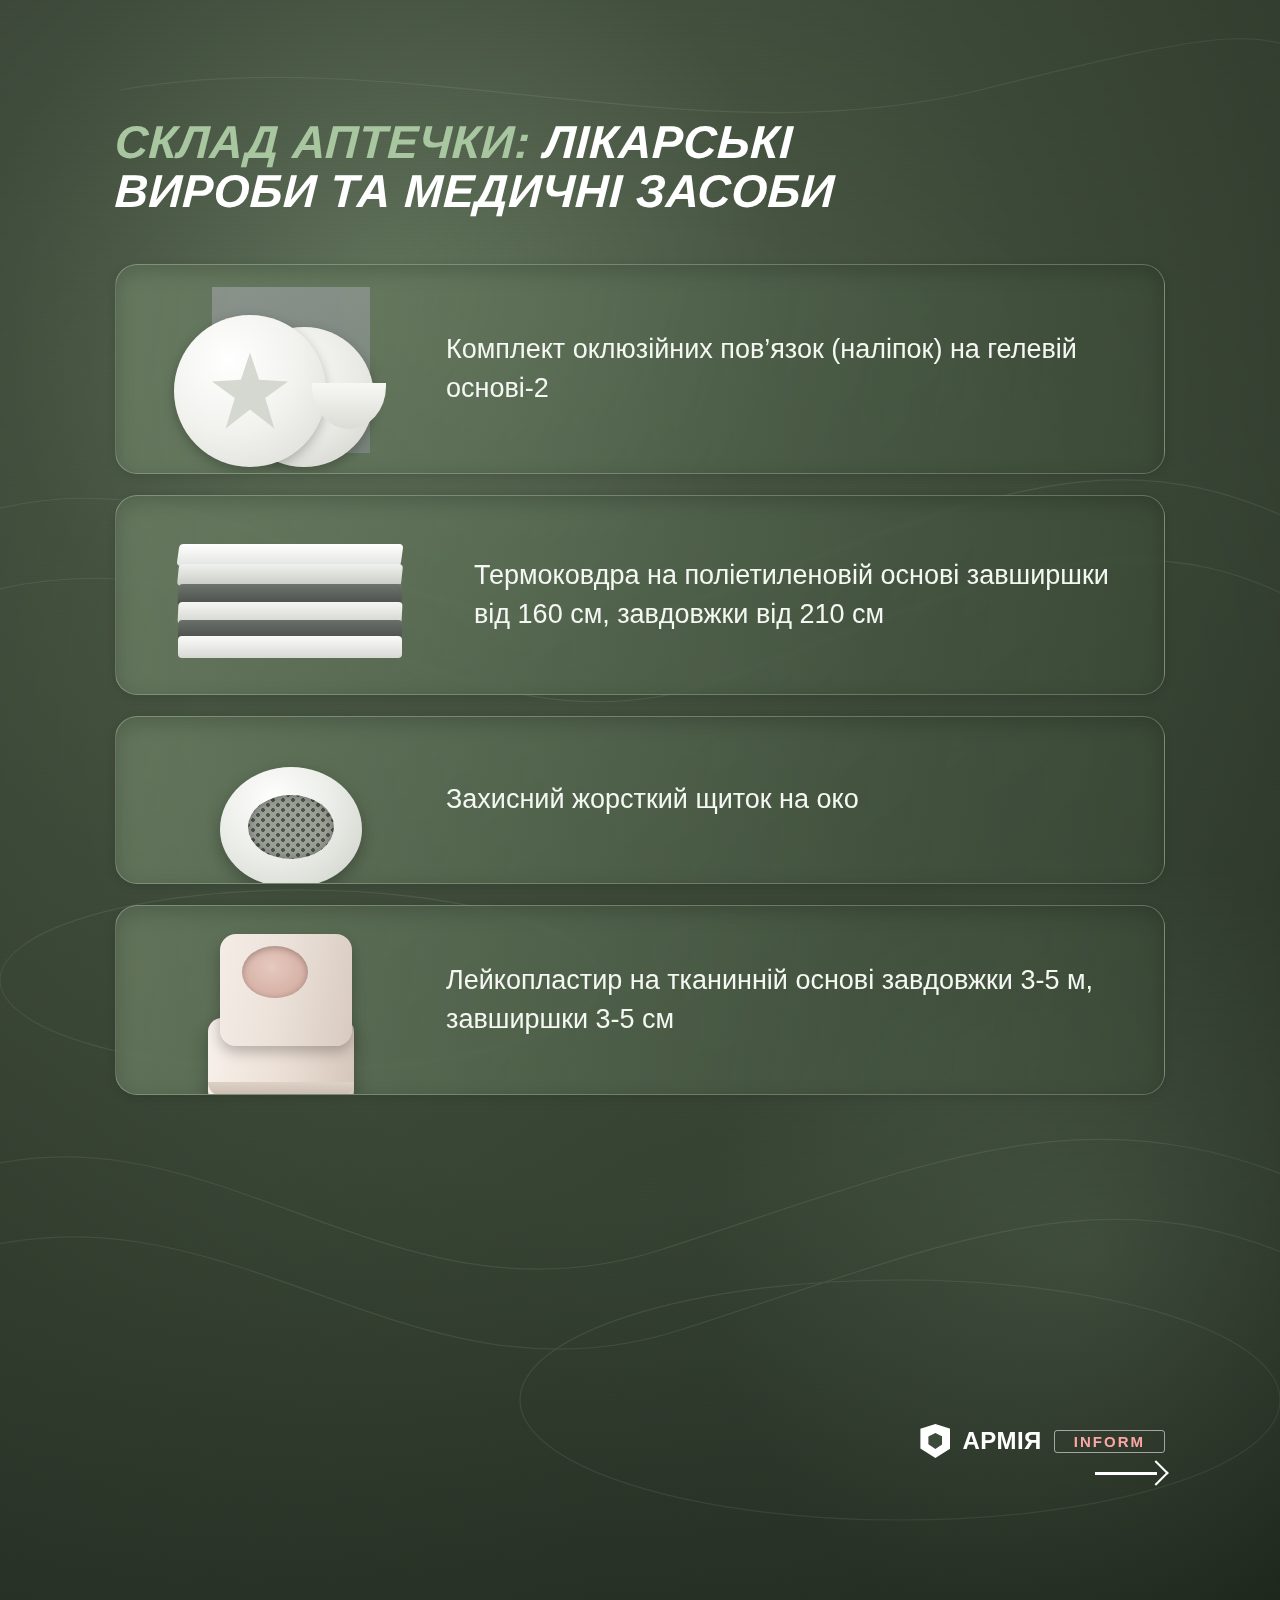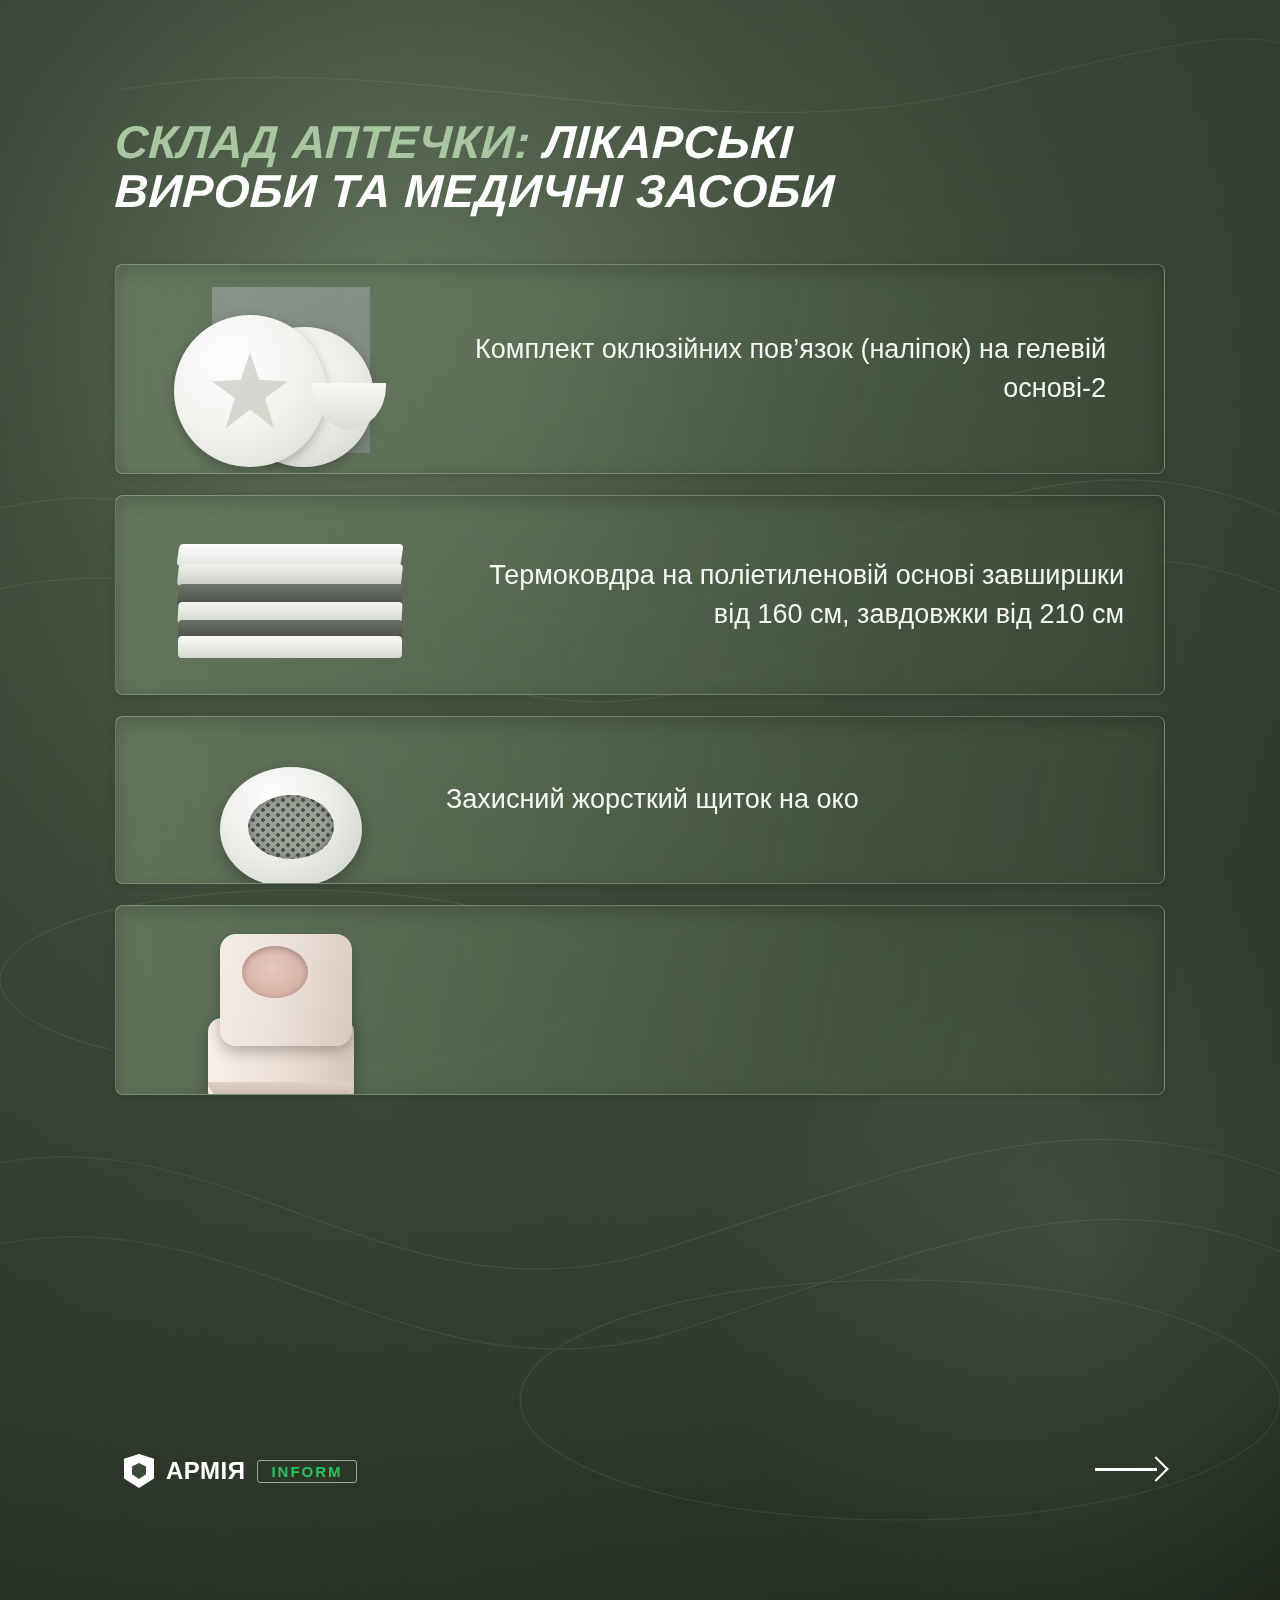--- a/index.html
+++ b/index.html
@@ -74,29 +74,28 @@
 
   
   .cards {
     margin-top: 48px;
     display: flex;
     flex-direction: column;
     gap: 21px;
   }
   .card {
     position: relative;
-    border-radius: 8px;
+    border-radius: 22px;
     border: 1px solid rgba(205,220,200,0.28);
     background: linear-gradient(100deg, rgba(112,132,104,0.72) 0%, rgba(96,116,90,0.62) 38%, rgba(74,92,70,0.55) 72%, rgba(62,78,58,0.50) 100%);
     box-shadow: 0 6px 20px rgba(0,0,0,0.18) inset, 0 2px 10px rgba(0,0,0,0.12);
     display: flex;
     align-items: center;
     overflow: hidden;
     backdrop-filter: blur(2px);
-    text-align: right;
   }
   .card-h-1 { height: 210px; }
   .card-h-2 { height: 200px; gap: 28px; }
   .card-h-3 { height: 168px; }
   .card-h-4 { height: 207px; }
   .card-h-5 { height: 190px; }
 
   .card-media {
     position: relative;
     width: 330px;
@@ -257,24 +256,25 @@
     position: absolute;
     left: 92px; top: 176px;
     width: 146px; height: 14px;
     border-radius: 0 0 16px 16px;
     background: linear-gradient(180deg, #ded2c7, #c9baad);
   }
 
   
   .footer {
     position: absolute;
-    left: 124px; right: 115px; bottom: 112px;
+    left: 109px; right: 115px; bottom: 112px;
     display: flex;
-    align-items: flex-start;
+    align-items: flex-end;
     justify-content: space-between;
+    flex-direction: column;
   }
   .brand { display: flex; align-items: center; gap: 12px; }
   .brand-mark {
     width: 30px; height: 34px;
     background: #ffffff;
     clip-path: polygon(50% 0%, 100% 14%, 100% 72%, 50% 100%, 0% 72%, 0% 14%);
     position: relative;
   }
   .brand-mark::after {
     content: "";
@@ -284,26 +284,26 @@
     background: #3c4a3a;
     clip-path: polygon(50% 0%, 100% 22%, 100% 70%, 50% 100%, 0% 70%, 0% 22%);
   }
   .brand-name {
     color: #ffffff;
     font-size: 24px;
     font-weight: 800;
     letter-spacing: 0.5px;
   }
   .brand-sub {
-    color: #22c55e;
+    color: #fca5a5;
     font-size: 15px;
     font-weight: 700;
     letter-spacing: 2px;
     border: 1px solid rgba(255,255,255,0.55);
-    padding: 2px 13px;
+    padding: 2px 19px;
     border-radius: 3px;
   }
   .next-arrow {
     width: 70px; height: 30px;
     position: relative;
   }
   .next-arrow .shaft {
     position: absolute;
     left: 0; top: 14px;
     width: 62px; height: 2.5px;
@@ -383,20 +383,21 @@
     </div>
 
 
     <div class="card card-h-5">
       <div class="card-media">
         <div class="tape-roll-bottom"></div>
         <div class="tape-edge"></div>
         <div class="tape-roll-top"></div>
         <div class="tape-hole"></div>
       </div>
+      <div class="card-text">Лейкопластир на тканинній основі завдовжки 3-5 м, завширшки 3-5 см</div>
     </div>
 
   </div>
 
   <div class="footer">
     <div class="brand">
       <div class="brand-mark"></div>
       <div class="brand-name">АРМІЯ</div>
       <div class="brand-sub">INFORM</div>
     </div>

